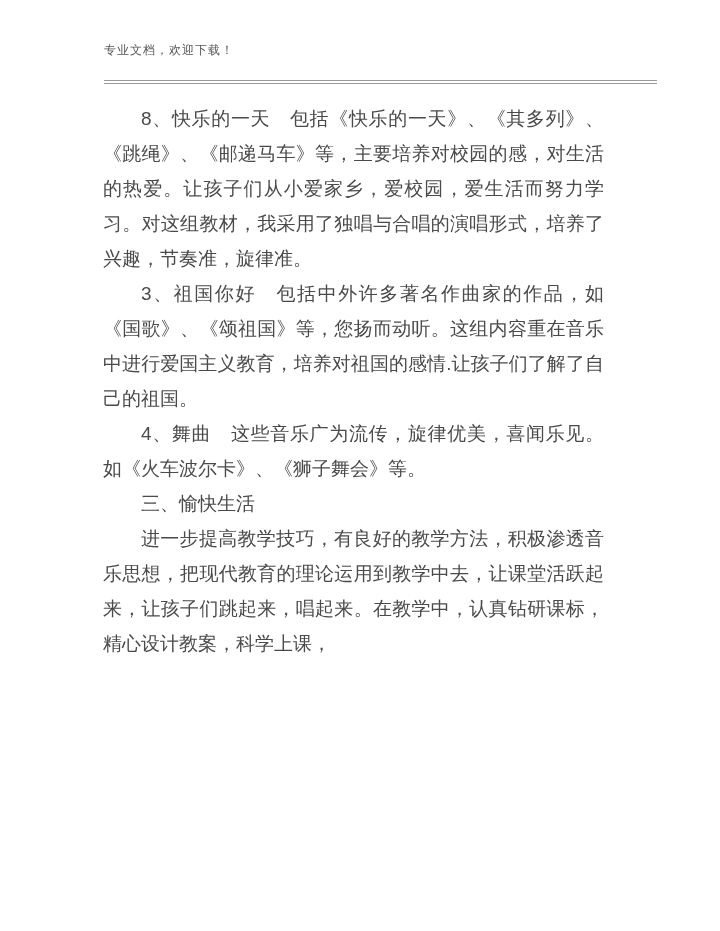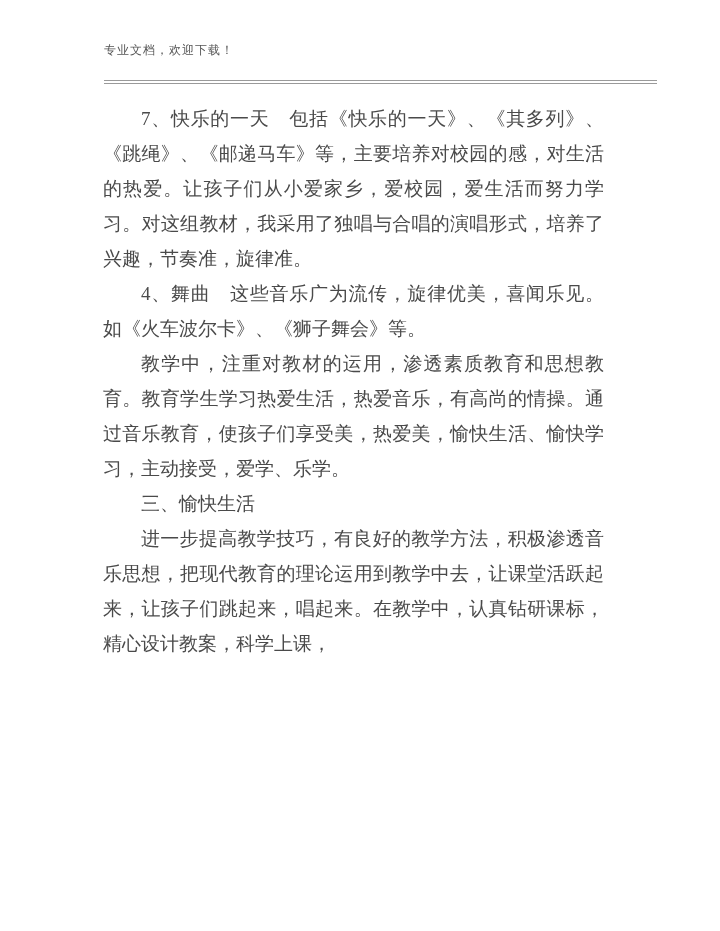--- a/index.html
+++ b/index.html
@@ -5,21 +5,21 @@
   html, body {
     margin: 0;
     padding: 0;
     background: #ffffff;
   }
   .page {
     position: relative;
     width: 720px;
     height: 931px;
     background: #ffffff;
-    font-family: Liberation Serif, serif;
+    font-family: Liberation Sans, sans-serif;
     color: #4a4a4a;
     overflow: hidden;
   }
   .header-note {
     position: absolute;
     left: 104px;
     top: 42px;
     font-size: 12px;
     letter-spacing: 1px;
     color: #555555;
@@ -51,19 +51,19 @@
     word-break: break-all;
   }
 </style>
 </head>
 <body>
 
 <div class="page">
   <div class="header-note">专业文档，欢迎下载！</div>
   <div class="header-rule"></div>
   <div class="content">
-    <p>7、快乐的一天　包括《快乐的一天》、《其多列》、《跳绳》、《邮递马车》等，主要培养对校园的感，对生活的热爱。让孩子们从小爱家乡，爱校园，爱生活而努力学习。对这组教材，我采用了独唱与合唱的演唱形式，培养了兴趣，节奏准，旋律准。</p>
+    <p>8、快乐的一天　包括《快乐的一天》、《其多列》、《跳绳》、《邮递马车》等，主要培养对校园的感，对生活的热爱。让孩子们从小爱家乡，爱校园，爱生活而努力学习。对这组教材，我采用了独唱与合唱的演唱形式，培养了兴趣，节奏准，旋律准。</p>
+    <p>3、祖国你好　包括中外许多著名作曲家的作品，如《国歌》、《颂祖国》等，您扬而动听。这组内容重在音乐中进行爱国主义教育，培养对祖国的感情.让孩子们了解了自己的祖国。</p>
     <p>4、舞曲　这些音乐广为流传，旋律优美，喜闻乐见。如《火车波尔卡》、《狮子舞会》等。</p>
-    <p>教学中，注重对教材的运用，渗透素质教育和思想教育。教育学生学习热爱生活，热爱音乐，有高尚的情操。通过音乐教育，使孩子们享受美，热爱美，愉快生活、愉快学习，主动接受，爱学、乐学。</p>
     <p>三、愉快生活</p>
     <p>进一步提高教学技巧，有良好的教学方法，积极渗透音乐思想，把现代教育的理论运用到教学中去，让课堂活跃起来，让孩子们跳起来，唱起来。在教学中，认真钻研课标，精心设计教案，科学上课，</p>
   </div>
 </div>
 
 </body></html>

